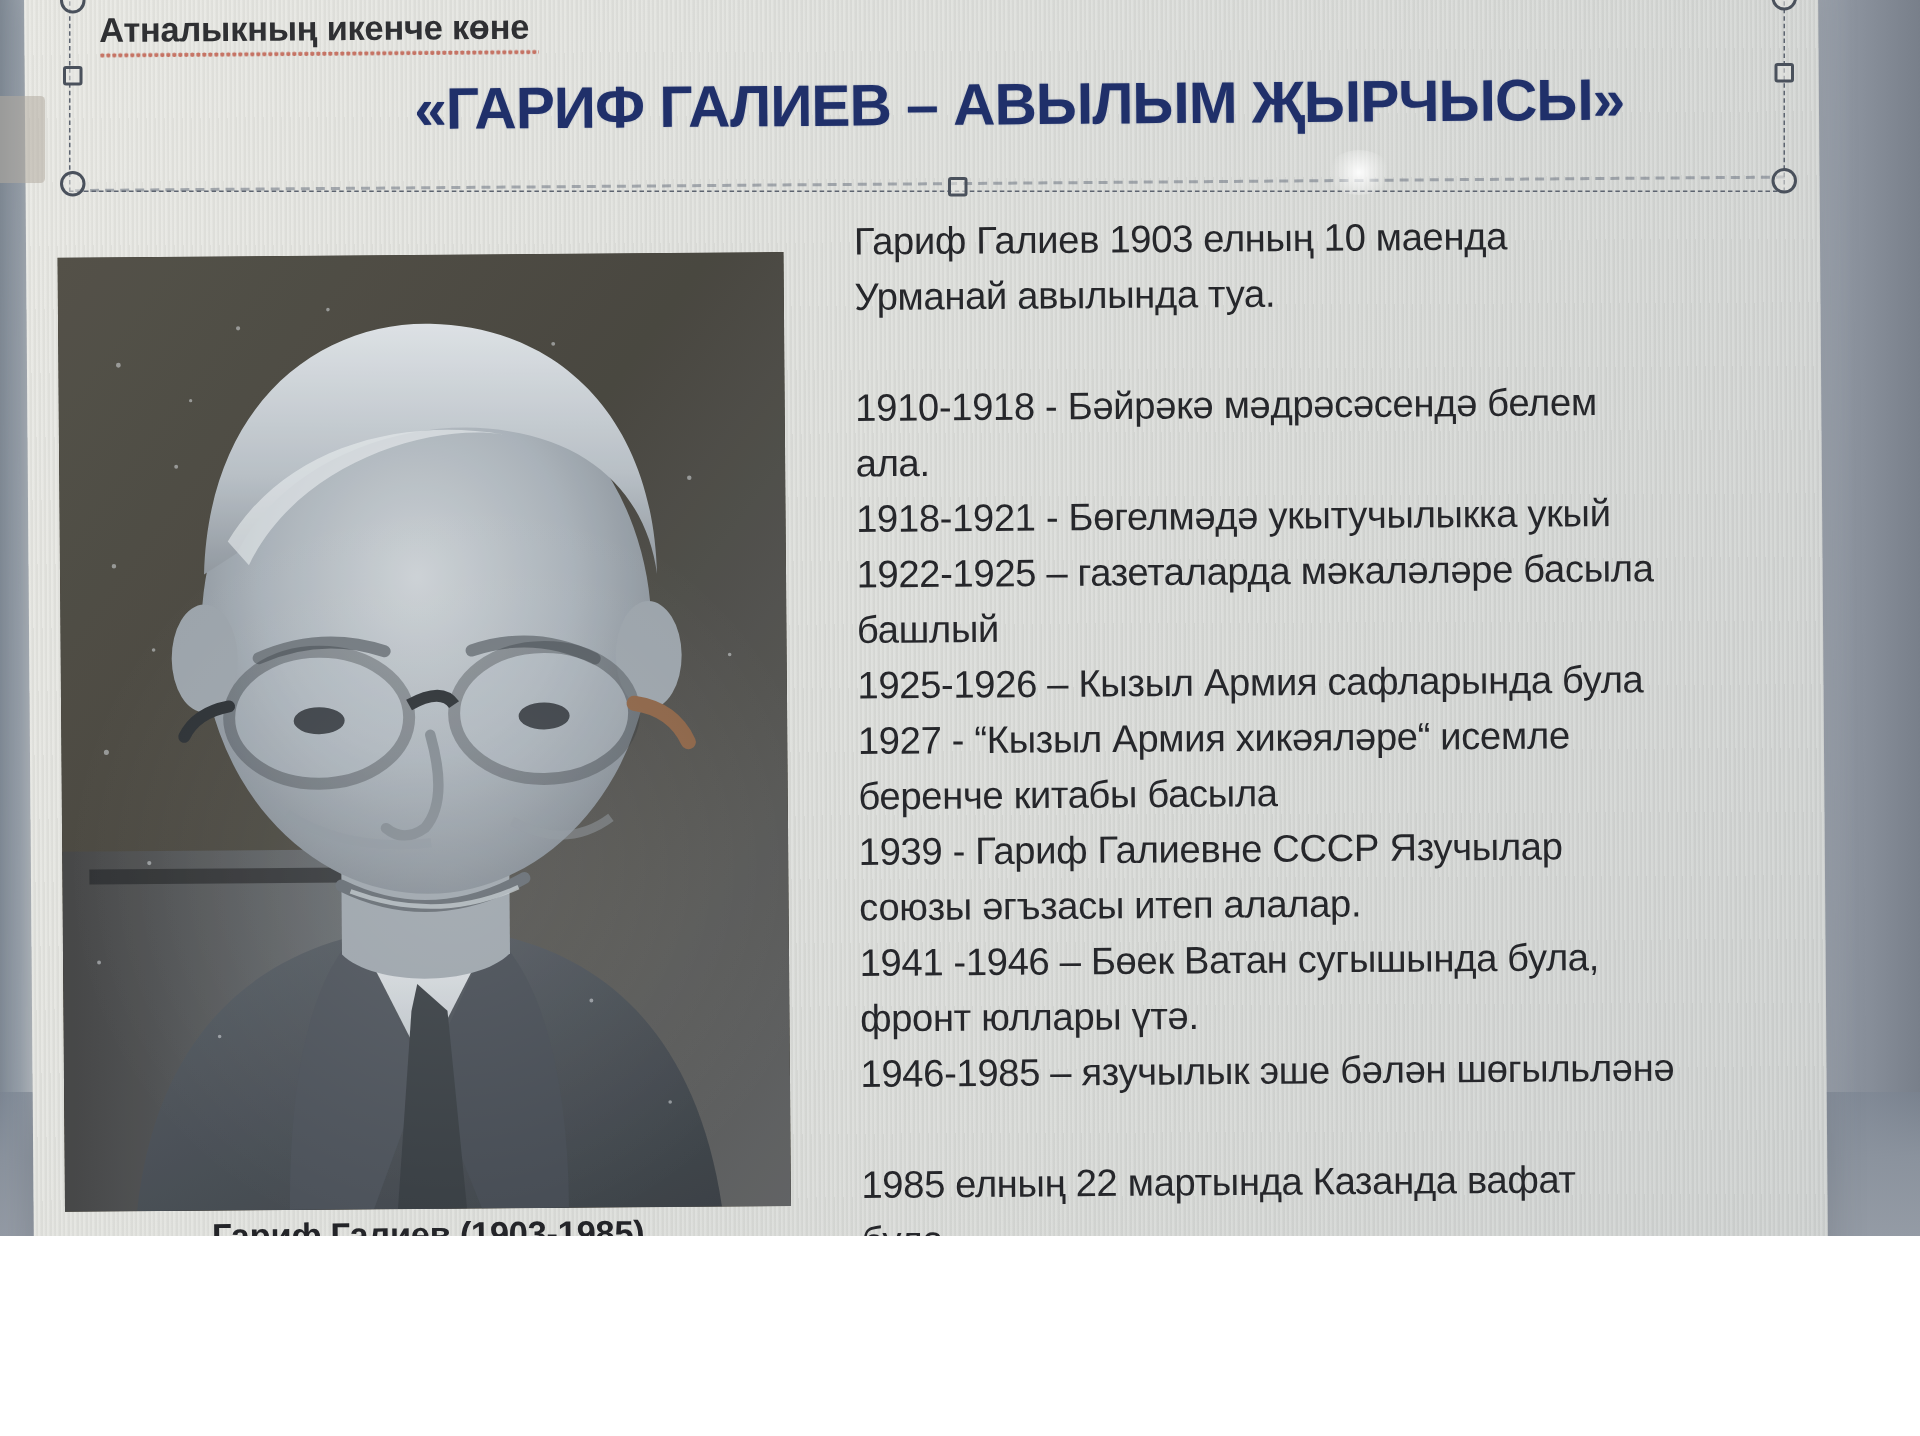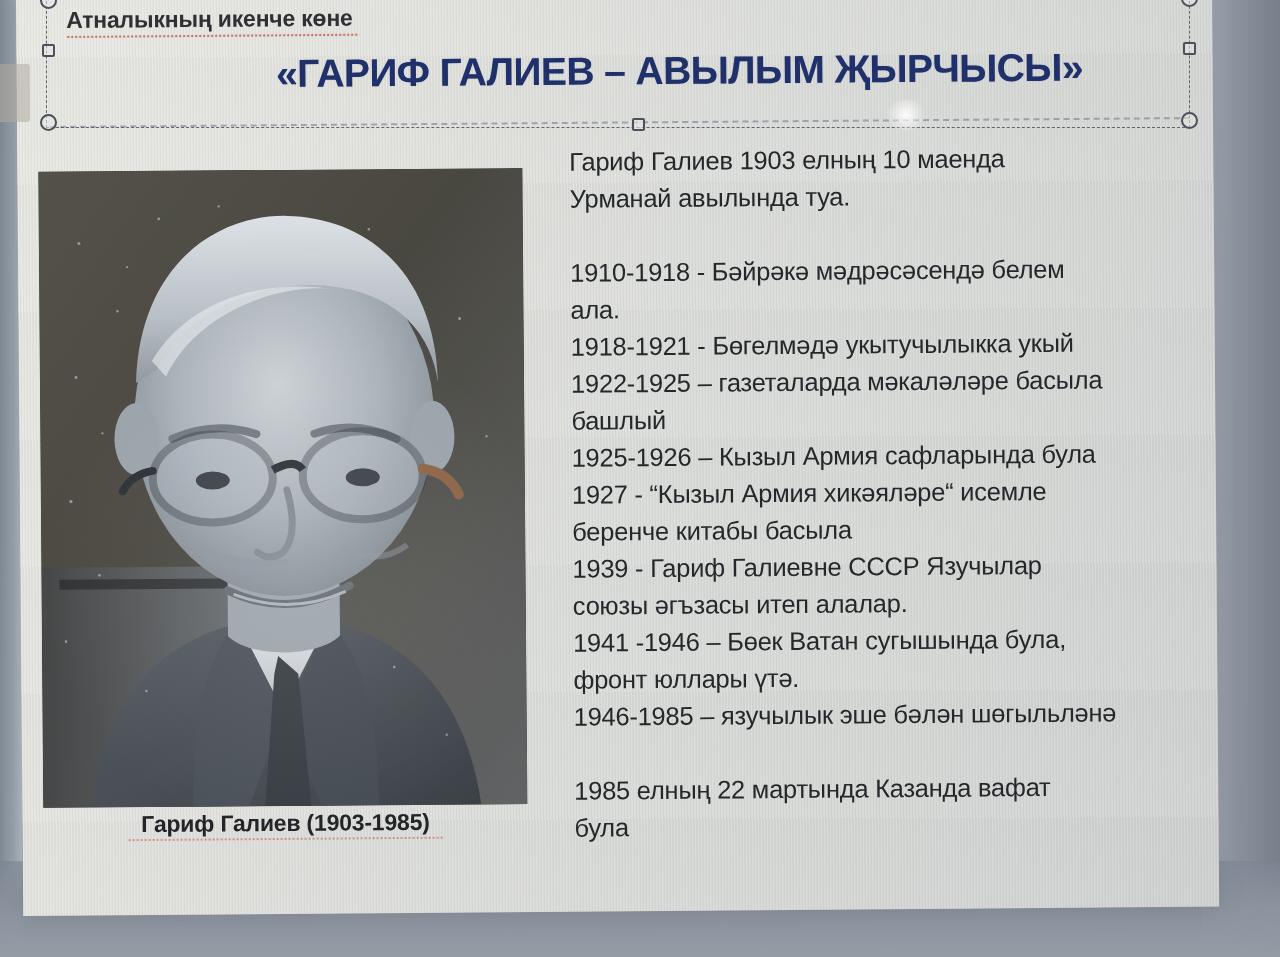--- a/index.html
+++ b/index.html
@@ -8,21 +8,21 @@
     width: 1280px;
     height: 957px;
     overflow: hidden;
     font-family: "Liberation Sans", sans-serif;
   }
 
   
   #screen-root {
     position: relative;
     width: 1280px;
-    height: 957px;
+    height: 824px;
     background: linear-gradient(100deg, #8f96a0 0%, #9aa2ac 18%, #8b929c 55%, #7f8691 100%);
     overflow: hidden;
   }
 
   
   .wall-left-band {
     position: absolute;
     left: 0; top: 0;
     width: 22px; height: 957px;
     background: linear-gradient(90deg, #7e8893 0%, #9aa3ad 60%, #b9bfc4 100%);

